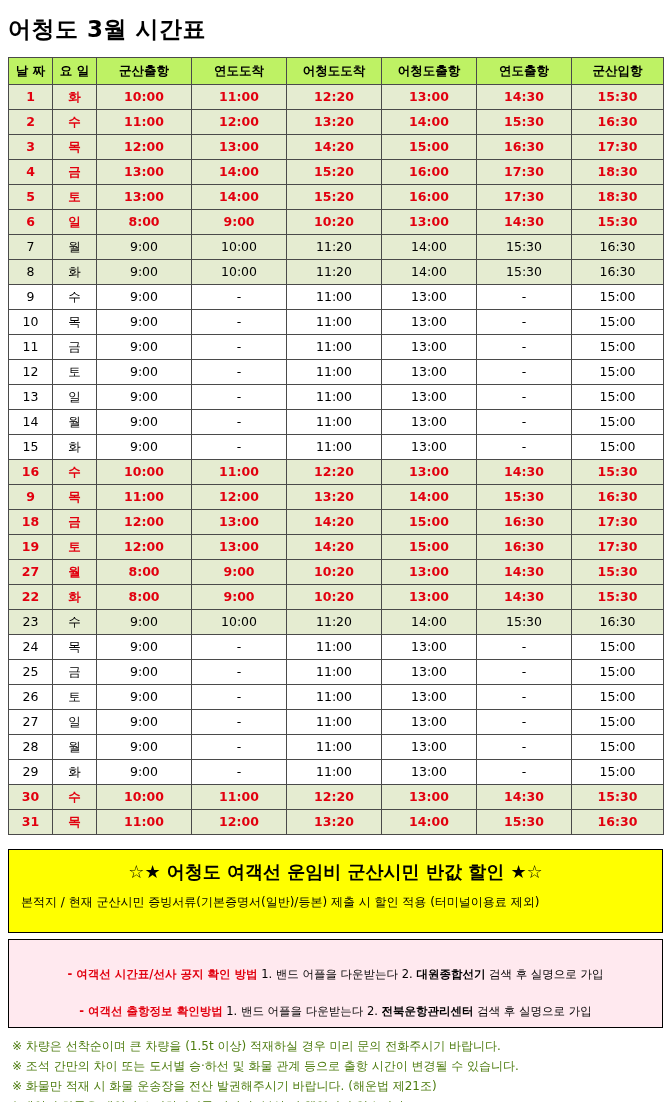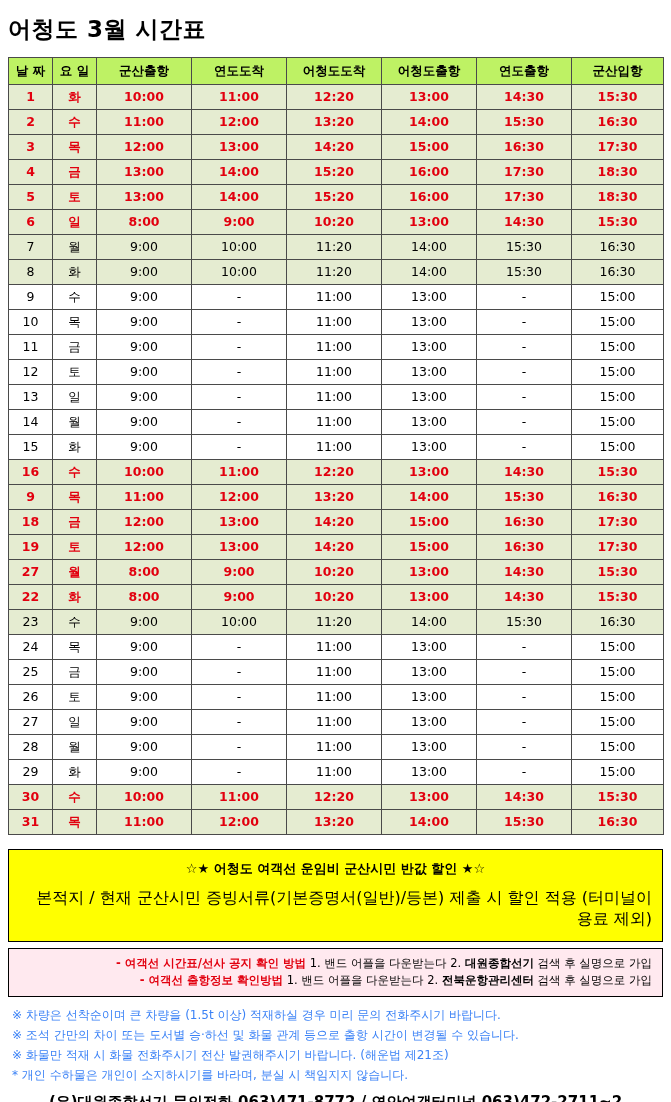--- a/index.html
+++ b/index.html
@@ -66,56 +66,56 @@
   .notice {
     width: 655px;
     margin: 14px auto 0 auto;
     box-sizing: border-box;
     border: 1px solid #000;
     background: #ffff00;
     padding: 7px 10px 8px 10px;
   }
   .notice .n1 {
     text-align: center;
-    font-size: 13px;
+    font-size: 18px;
     font-weight: bold;
     margin: 3px 0 10px 0;
   }
   .notice .n2 {
-    font-size: 16px;
-    margin: 0 0 3px 2px;
-    text-align: right;
+    font-size: 12px;
+    margin: 0 0 13px 2px;
   }
 
   .pinkbox {
     width: 655px;
     margin: 6px auto 0 auto;
     box-sizing: border-box;
     border: 1px solid #000;
     background: #ffe9ef;
     padding: 6px 10px 7px 10px;
   }
   .pinkbox .pl {
     font-size: 11.5px;
     line-height: 17px;
-    text-align: right;
+    text-align: center;
+    margin-top: 20px;
   }
   .pinkbox .pl .red { color: #e2000f; font-weight: bold; }
   .pinkbox .pl b { font-weight: bold; }
 
   .footnotes {
     width: 655px;
     margin: 8px auto 0 auto;
     box-sizing: border-box;
     padding: 0 4px;
   }
   .footnotes div {
     font-size: 12px;
     line-height: 20px;
-    color: #3b82f6;
+    color: #4d7c0f;
   }
   .contact {
     width: 655px;
     margin: 8px auto 4px auto;
     text-align: center;
     font-size: 15px;
     font-weight: bold;
   }
 </style>
 </head>
@@ -462,19 +462,19 @@
       <span class="red">- 여객선 시간표/선사 공지 확인 방법</span><span> 1. 밴드 어플을 다운받는다 2. </span><b>대원종합선기</b><span> 검색 후 실명으로 가입</span>
     </div>
     <div class="pl">
       <span class="red">- 여객선 출항정보 확인방법</span><span> 1. 밴드 어플을 다운받는다 2. </span><b>전북운항관리센터</b><span> 검색 후 실명으로 가입</span>
     </div>
   </div>
 
   <div class="footnotes">
     <div>※ 차량은 선착순이며 큰 차량을 (1.5t 이상) 적재하실 경우 미리 문의 전화주시기 바랍니다.</div>
     <div>※ 조석 간만의 차이 또는 도서별 승·하선 및 화물 관계 등으로 출항 시간이 변경될 수 있습니다.</div>
-    <div>※ 화물만 적재 시 화물 전화주시기 전산 발권해주시기 바랍니다. (해운법 제21조)</div>
+    <div>※ 화물만 적재 시 화물 운송장을 전산 발권해주시기 바랍니다. (해운법 제21조)</div>
     <div>* 개인 수하물은 개인이 소지하시기를 바라며, 분실 시 책임지지 않습니다.</div>
   </div>
 
   <div class="contact">(유)대원종합선기  문의전화 063)471-8772 / 연안여객터미널 063)472-2711~2</div>
 
 </div>
 
 </body></html>

